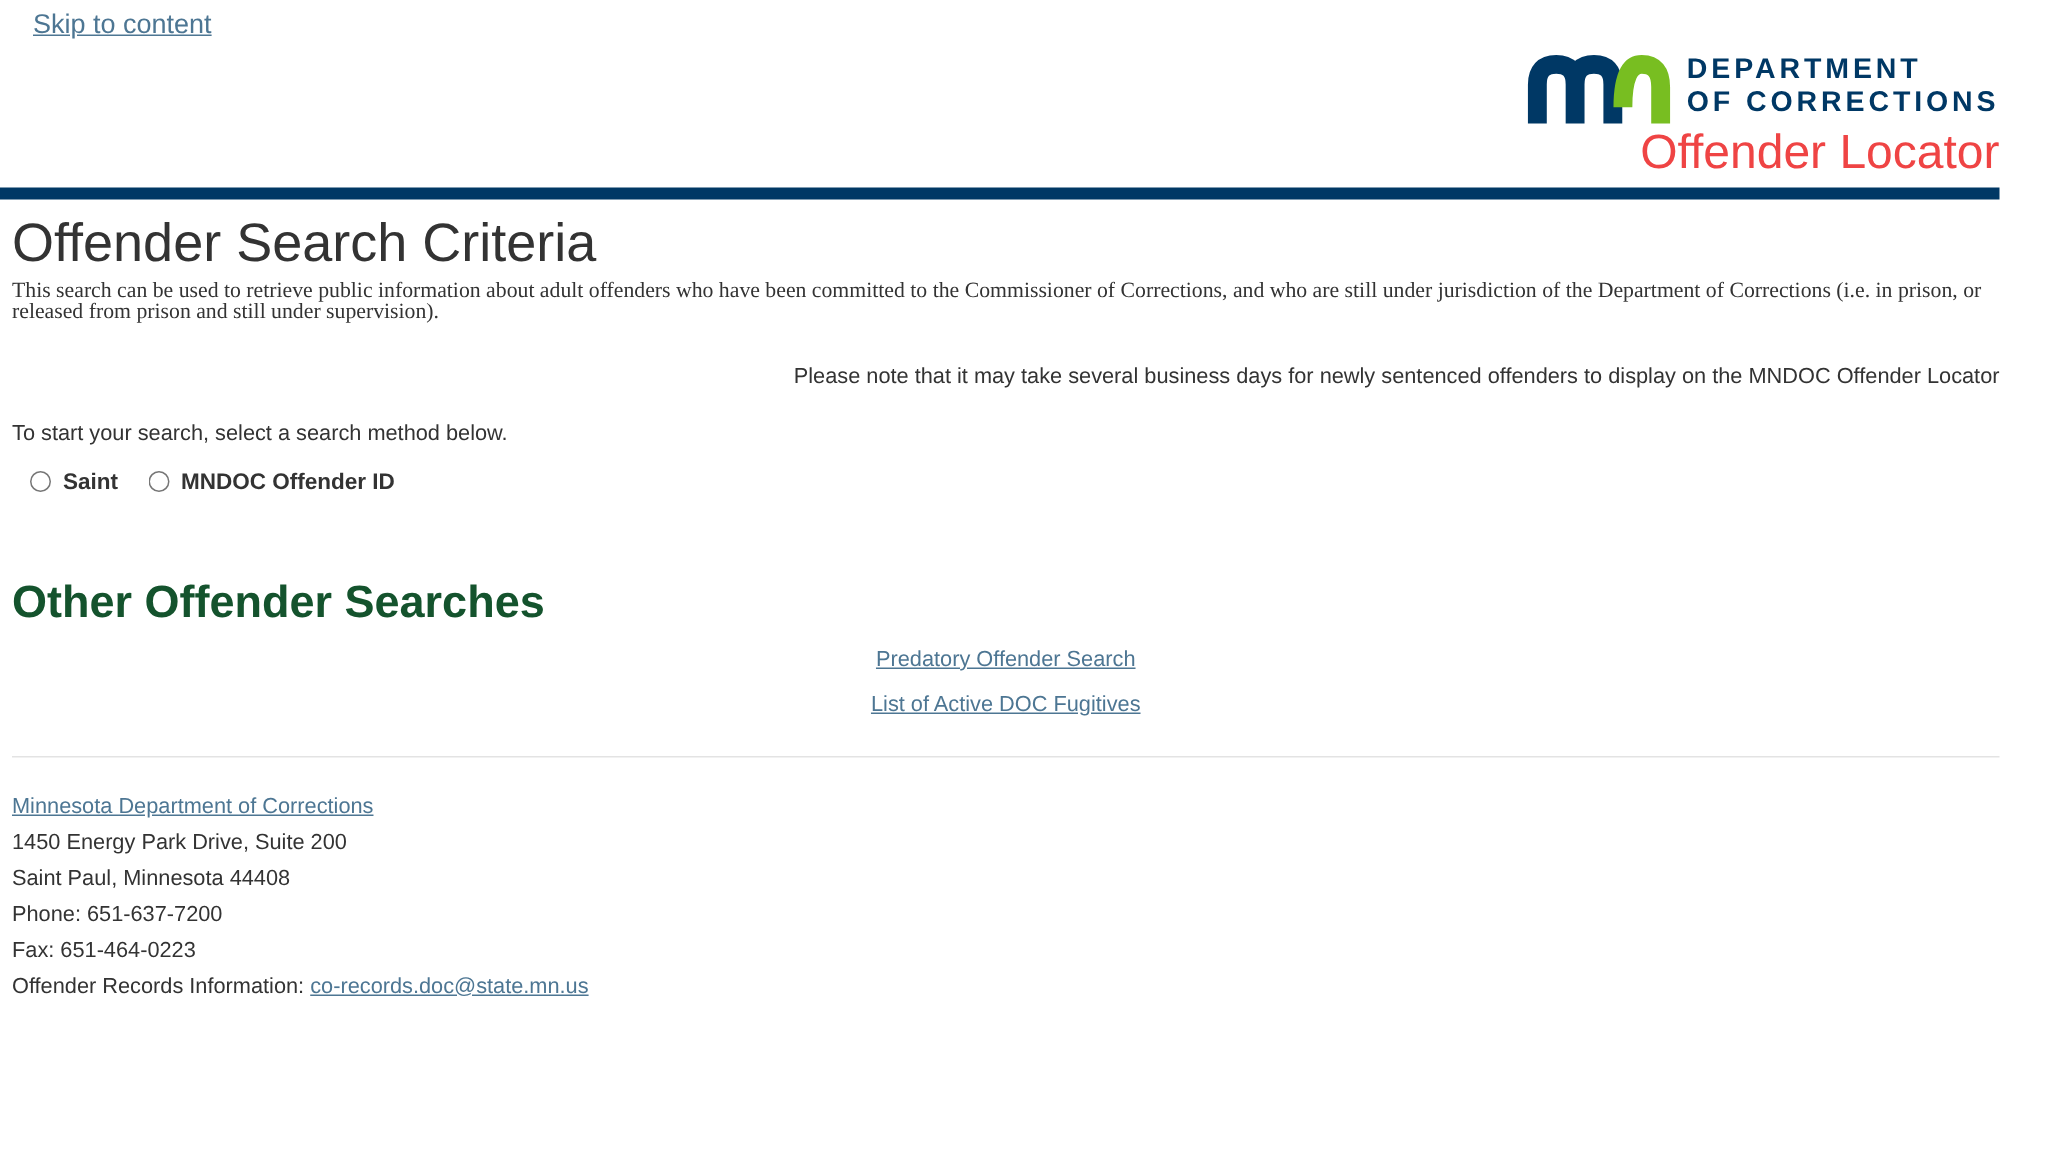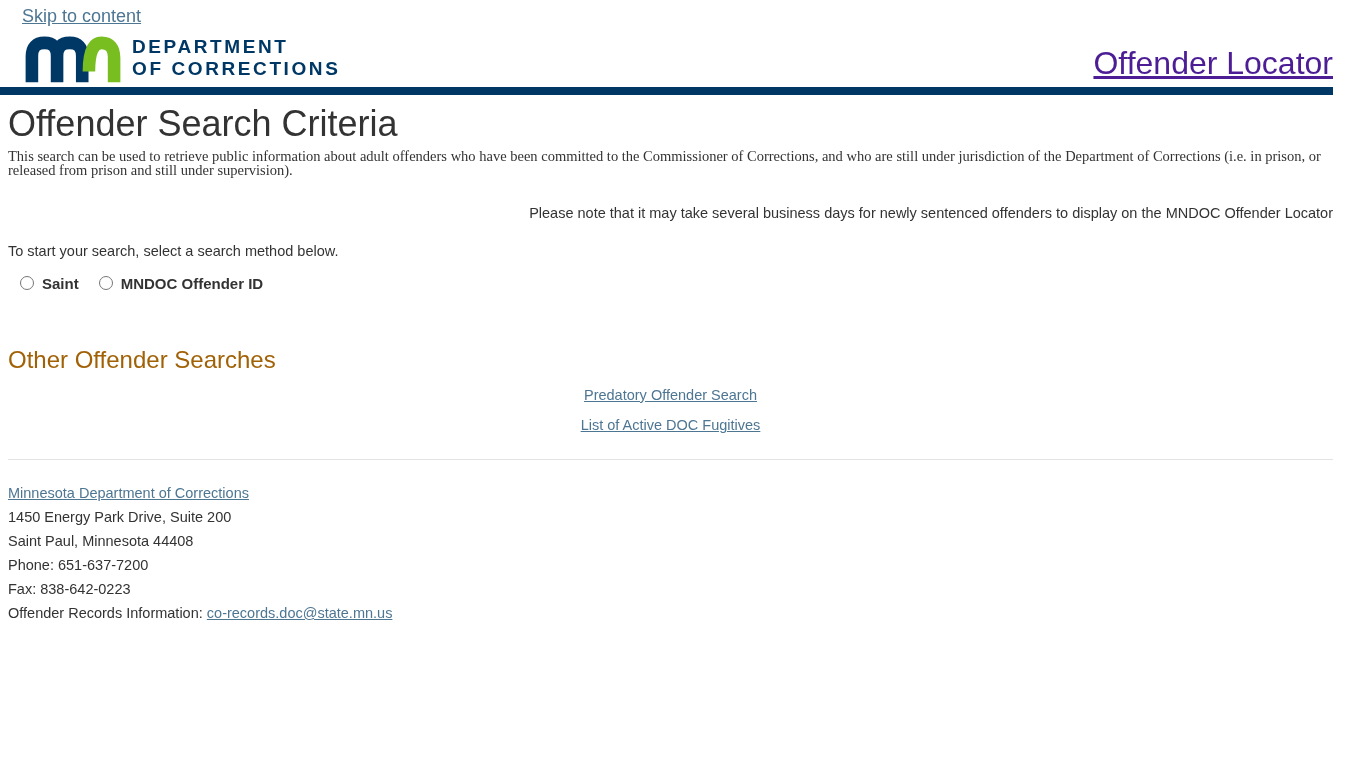--- a/index.html
+++ b/index.html
@@ -22,46 +22,46 @@
   }
 
   
   .skip-link {
     display: inline-block;
     margin: 6px 0 5px 14px;
     font-size: 18px;
   }
   .header-row {
     display: flex;
-    justify-content: space-between;
+    justify-content: flex-end;
     align-items: flex-end;
+    flex-direction: column;
   }
   .logo-group {
     display: flex;
     align-items: center;
     margin-left: 12px;
   }
   .logo-mark { display: block; }
   .wordmark {
     margin-left: 6px;
     color: #003865;
     font-weight: bold;
     font-size: 19px;
     letter-spacing: 2.6px;
     line-height: 22px;
     white-space: nowrap;
   }
   .page-title {
-    color: #4c1d95;
+    color: #ef4444;
     font-size: 32px;
     line-height: 1.1;
     font-weight: 400;
     padding-bottom: 3px;
     white-space: nowrap;
-    text-decoration: underline;
   }
   .brand-bar {
     height: 8px;
     background: #003865;
     margin: 3px 0 0 -8px; 
   }
 
   
   .h1 {
     font-size: 36px;
@@ -90,23 +90,23 @@
     margin: 0 8px 0 0;
     cursor: pointer;
   }
   .radio-option .radio-label {
     font-weight: bold;
     font-size: 15px;
     color: #333333;
   }
 
   .h2 {
-    font-size: 24px;
-    font-weight: 400;
-    color: #a16207;
+    font-size: 30px;
+    font-weight: 700;
+    color: #14532d;
     margin: 55px 0 0 0;
     line-height: 1.1;
   }
   .search-link-row { margin: 15px 0 0 0; line-height: 15px; text-align: center; }
 
   .footer-divider {
     border: none;
     border-top: 1px solid #e3e3e3;
     margin: 26px 0 0 0;
   }
@@ -168,17 +168,17 @@
   </p>
 
   <hr class="footer-divider">
 
   
   <div class="footer">
     <p><a class="link">Minnesota Department of Corrections</a></p>
     <p>1450 Energy Park Drive, Suite 200</p>
     <p>Saint Paul, Minnesota 44408</p>
     <p>Phone: 651-637-7200</p>
-    <p>Fax: 838-642-0223</p>
+    <p>Fax: 651-464-0223</p>
     <p><span>Offender Records Information: </span><a class="link">co-records.doc@state.mn.us</a></p>
   </div>
 
 </div>
 
 </body></html>

